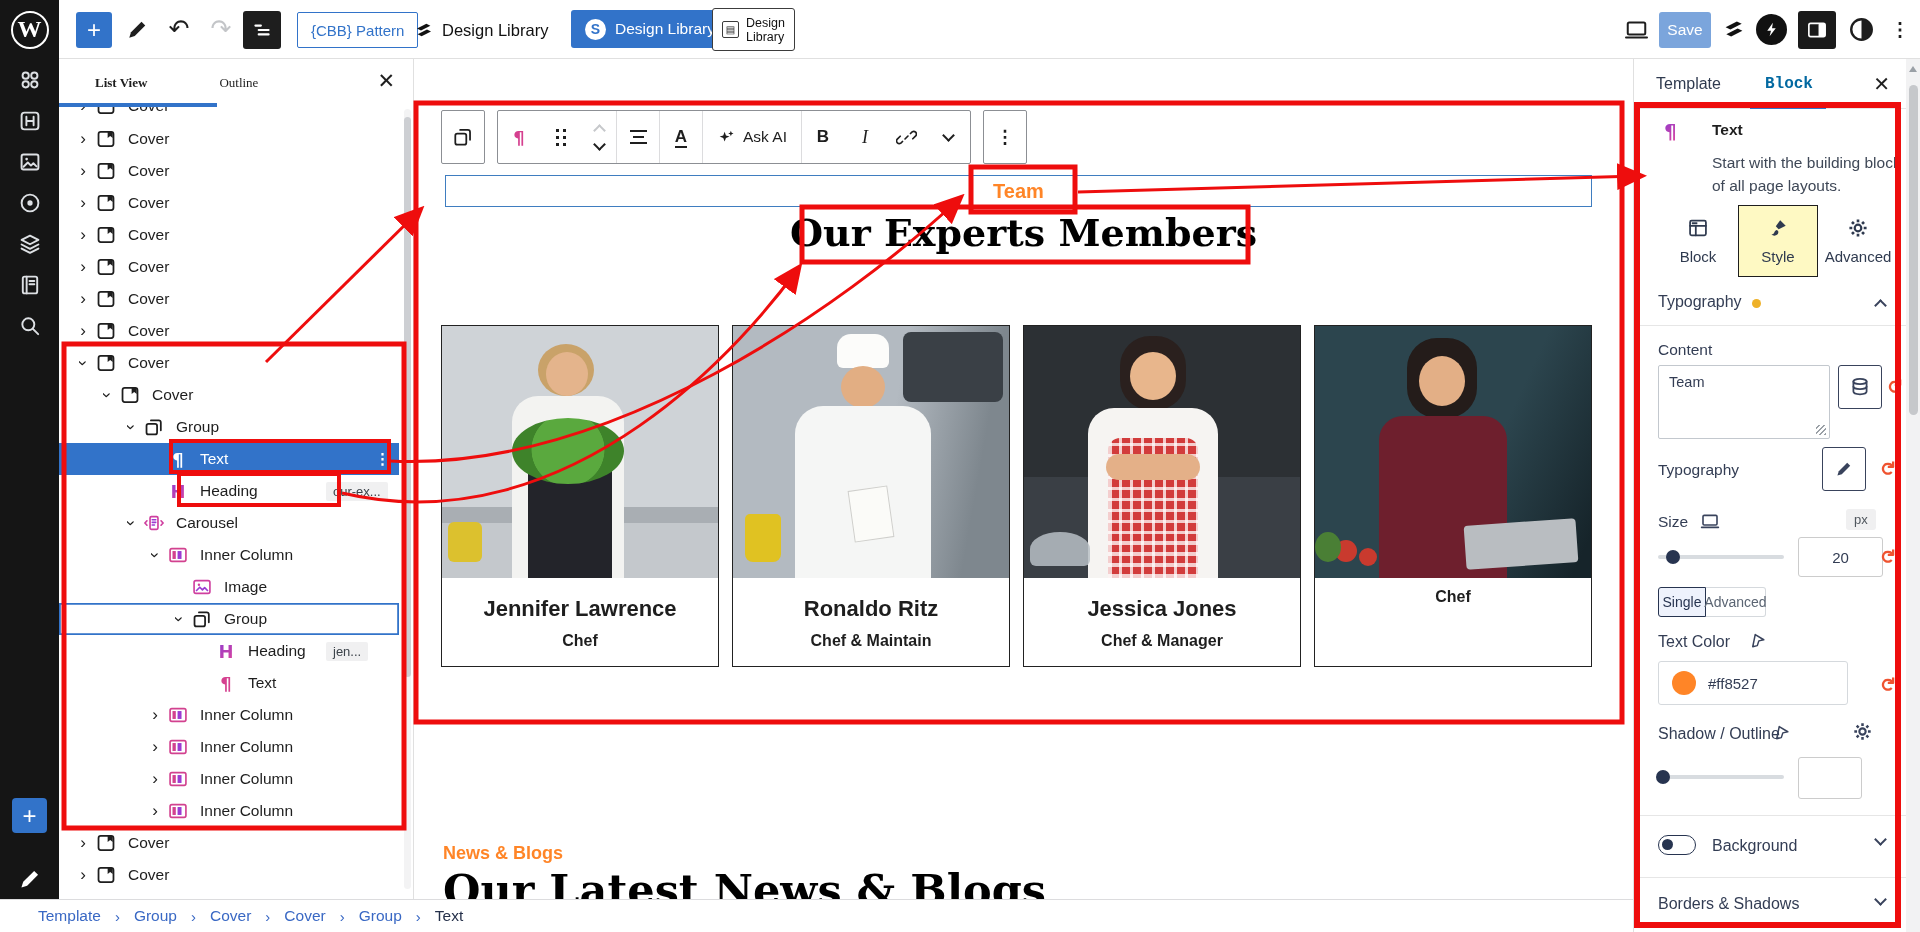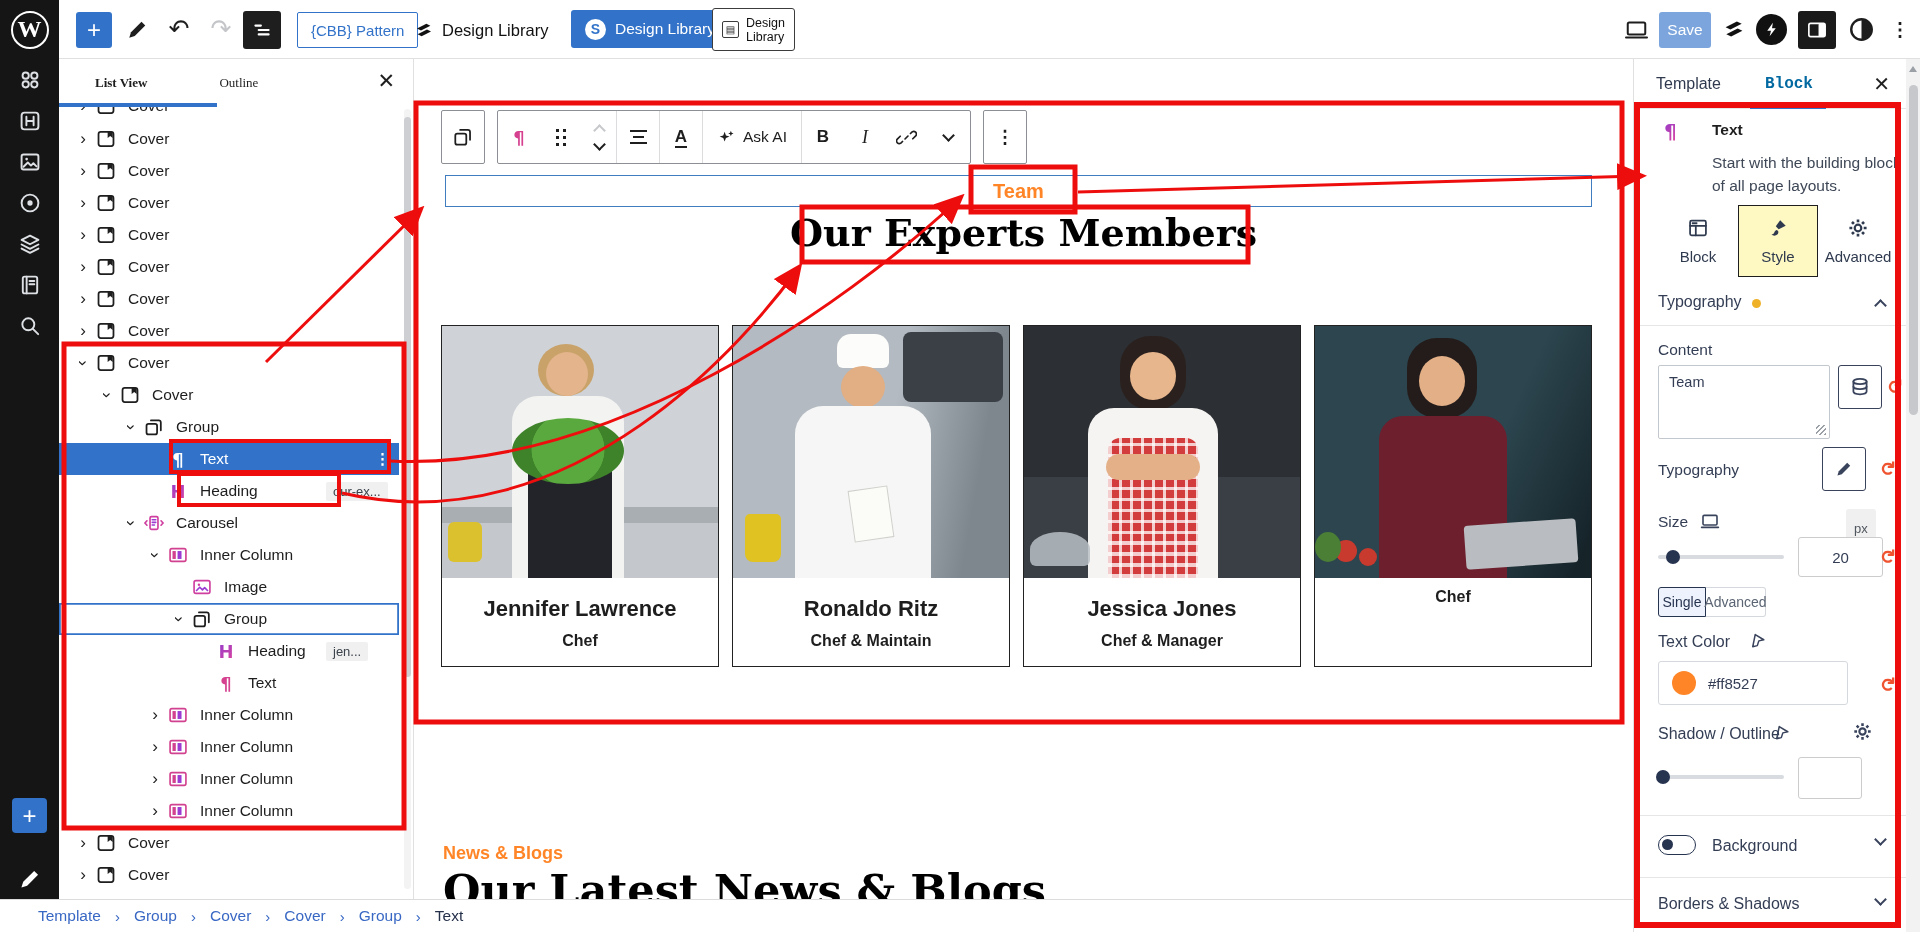--- a/index.html
+++ b/index.html
@@ -124,21 +124,21 @@
   .reset { position:absolute; color:#ef5330; font-size:19px; font-weight:bold; transform:rotate(90deg); }
   .sb-div { position:absolute; left:0; width:273px; height:1px; background:#e6e6e6; }
   .slidertrack { position:absolute; height:4px; background:#d8dce0; border-radius:2px; }
   .sliderthumb { position:absolute; width:14px; height:14px; border-radius:50%; background:#273450; top:-5px; }
   .valuebox { position:absolute; border:1px solid #ccc; border-radius:3px; display:flex; align-items:center; justify-content:center; font-size:15px; color:#333d54; background:#fff; }
   .chevnav { width:9px; height:9px; border-right:2.2px solid #39435c; border-bottom:2.2px solid #39435c; display:inline-block; }
   .chup { transform:rotate(-135deg); } .chdn { transform:rotate(45deg); }
   .tabcard { position:absolute; width:80px; height:72px; display:flex; flex-direction:column; align-items:center; justify-content:center; gap:9px; color:#2f3a4f; font-size:15px; }
   .tabcard .tcic { width:22px; height:22px; color:#2f3a4f; }
   .tabcard.active { border:1.5px solid #1e1e1e; background:#fef9c3; }
-  .pxbadge { position:absolute; background:#f0f0f1; color:#50575e; font-size:13px; border-radius:3px; padding:12px 8px; }
+  .pxbadge { position:absolute; background:#f0f0f1; color:#50575e; font-size:13px; border-radius:3px; padding:3px 8px; }
   .segbtn { position:absolute; height:30px; display:flex; align-items:center; justify-content:center; font-size:14px; }
   .seg-single { border:1.5px solid #273450; background:#eef2fc; color:#273450; border-radius:3px 0 0 3px; }
   .seg-grad { border:1px solid #d5d9dd; border-left:none; background:#fff; color:#5b6573; border-radius:0 3px 3px 0; }
   .colorbox { position:absolute; border:1px solid #d5d9dd; border-radius:3px; background:#fff; display:flex; align-items:center; gap:12px; padding-left:13px; font-size:15px; color:#333d54; }
   .swatch { width:24px; height:24px; border-radius:50%; }
   .togglepill { position:absolute; width:38px; height:20px; border:1.8px solid #273450; border-radius:11px; }
   .togglepill i { position:absolute; left:3px; top:2.6px; width:11px; height:11px; border-radius:50%; background:#273450; }
   textarea.sb-ta { position:absolute; resize:none; border:1px solid #c3c8ce; border-radius:2px; font-family:"Liberation Sans",sans-serif;
     font-size:14.5px; color:#333d54; padding:8px 10px; outline:none; }
   .ta-grip { position:absolute; width:10px; height:10px;

